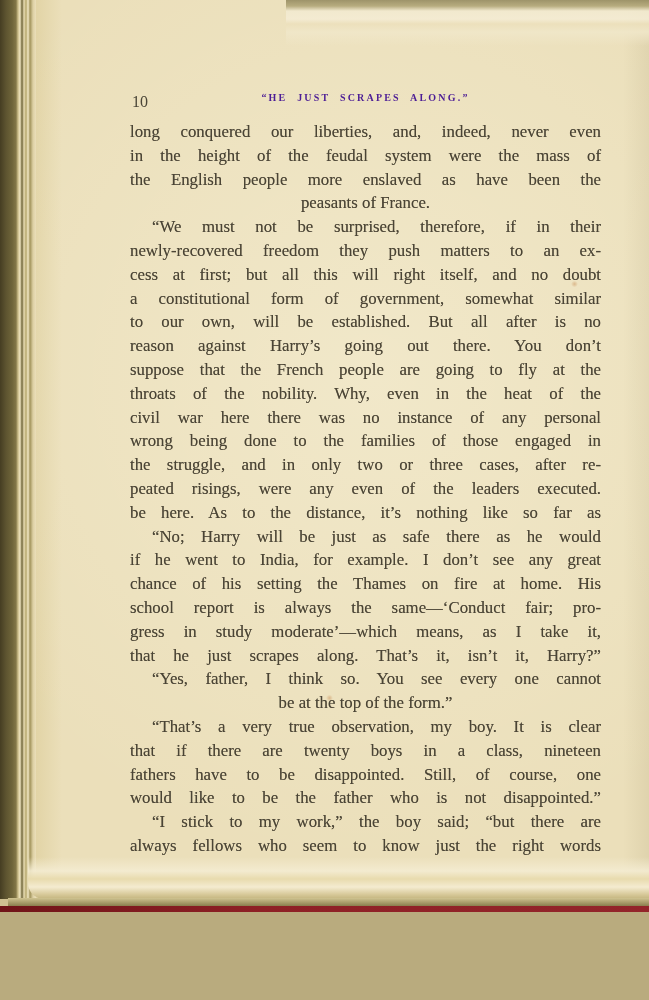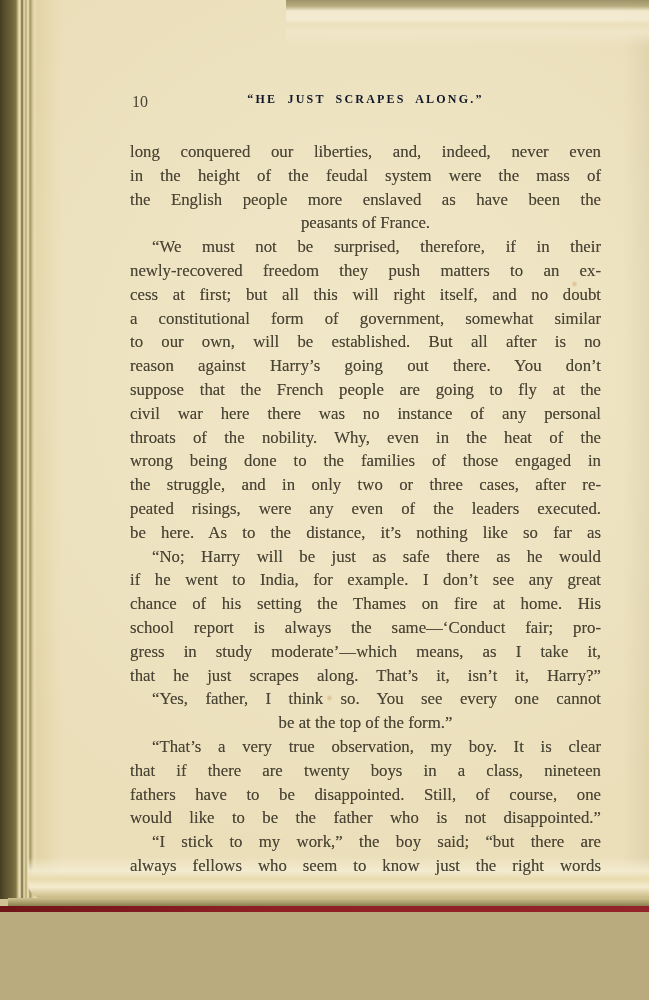--- a/index.html
+++ b/index.html
@@ -64,25 +64,25 @@
   .fox-dot-2 { left:326px; top:695px; }
   
   .content { position:absolute; left:130px; top:92px; width:471px; }
   .pagehead { position:relative; height:20px; }
   .pnum {
     position:absolute; left:2px; top:1px;
     font-size:16px; color:#4a4537;
   }
   .rhead {
     display:block; text-align:center;
-    font-size:12px; font-weight:bold; letter-spacing:2.2px; word-spacing:5px;
-    color:#0f172a;
+    font-size:10px; font-weight:bold; letter-spacing:2.2px; word-spacing:5px;
+    color:#4c1d95;
   }
   .text-block {
-    margin-top:28px; font-size:16.8px; color:var(--ink,#4a4435);
+    margin-top:8px; font-size:16.8px; color:var(--ink,#4a4435);
     text-shadow:0 0 0.5px rgba(74,68,53,0.55);
   }
   .line { height:23.8px; line-height:23.8px; white-space:nowrap;text-align:center; }
   .jl { text-align:justify; text-align-last:justify; text-justify:inter-word; }
   .ind { text-indent:22px; }
 </style>
 </head>
 <body>
 
 <div id="canvas">
@@ -107,22 +107,22 @@
         <div class="line jl">in the height of the feudal system were the mass of</div>
         <div class="line jl">the English people more enslaved as have been the</div>
         <div class="line">peasants of France.</div>
         <div class="line jl ind">“We must not be surprised, therefore, if in their</div>
         <div class="line jl">newly-recovered freedom they push matters to an ex-</div>
         <div class="line jl">cess at first; but all this will right itself, and no doubt</div>
         <div class="line jl">a constitutional form of government, somewhat similar</div>
         <div class="line jl">to our own, will be established. But all after is no</div>
         <div class="line jl">reason against Harry’s going out there. You don’t</div>
         <div class="line jl">suppose that the French people are going to fly at the</div>
+        <div class="line jl">throats of the nobility. Why, even in the heat of the</div>
         <div class="line jl">civil war here there was no instance of any personal</div>
-        <div class="line jl">throats of the nobility. Why, even in the heat of the</div>
         <div class="line jl">wrong being done to the families of those engaged in</div>
         <div class="line jl">the struggle, and in only two or three cases, after re-</div>
         <div class="line jl">peated risings, were any even of the leaders executed.</div>
         <div class="line jl">be here. As to the distance, it’s nothing like so far as</div>
         <div class="line jl ind">“No; Harry will be just as safe there as he would</div>
         <div class="line jl">if he went to India, for example. I don’t see any great</div>
         <div class="line jl">chance of his setting the Thames on fire at home. His</div>
         <div class="line jl">school report is always the same—‘Conduct fair; pro-</div>
         <div class="line jl">gress in study moderate’—which means, as I take it,</div>
         <div class="line jl">that he just scrapes along. That’s it, isn’t it, Harry?”</div>

